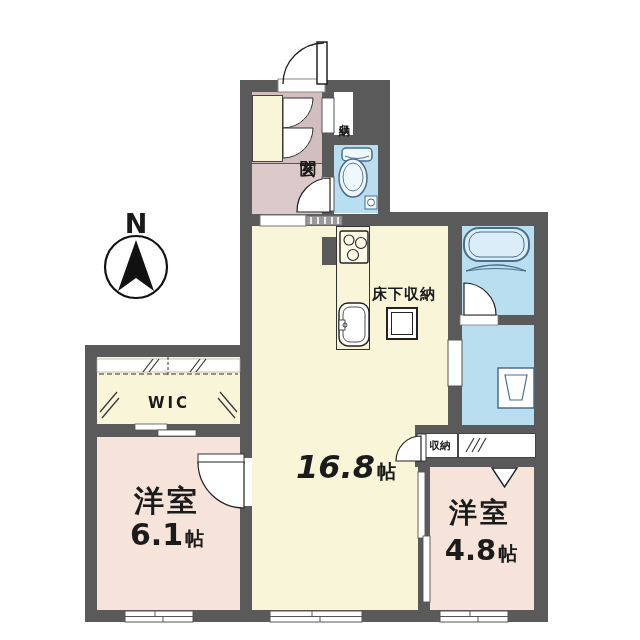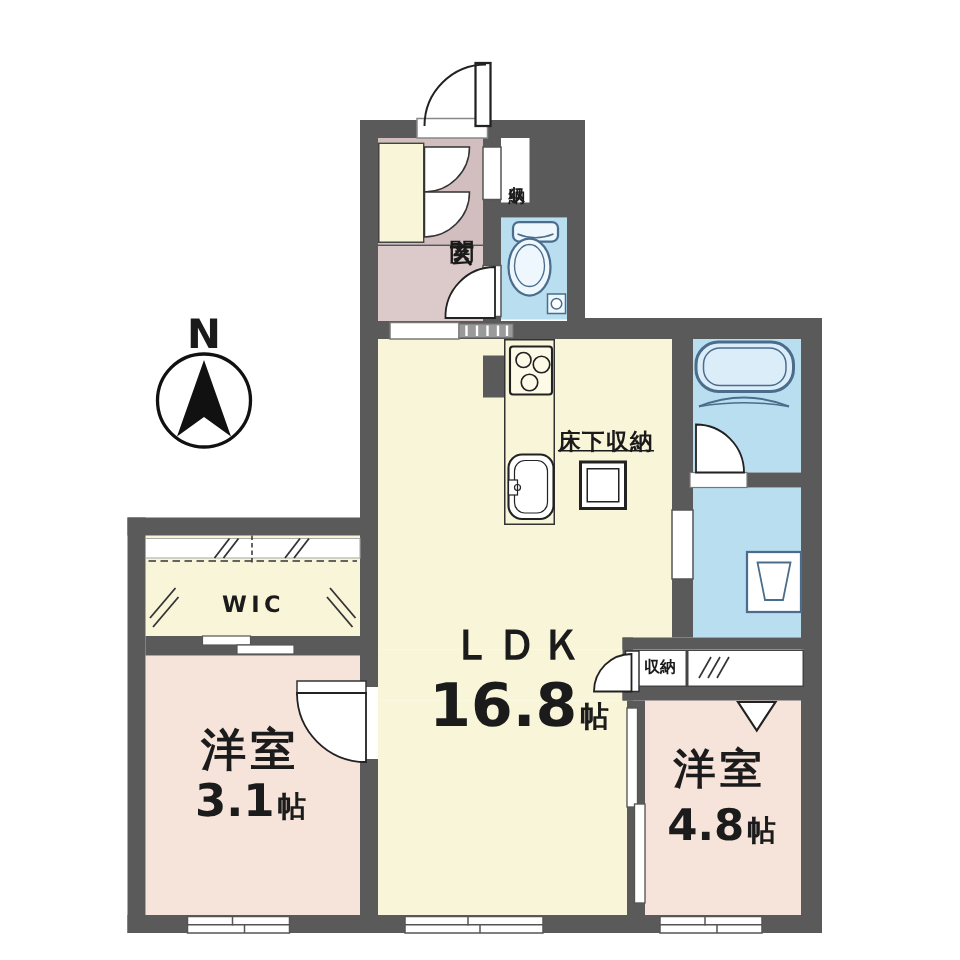--- a/index.html
+++ b/index.html
@@ -197,33 +197,32 @@
       <path d="M136,240 L118,291 L136,278 L154,291 Z" fill="#111"></path>
     </g>
   </svg>
 
   <div class="label" style="left:118px;top:208px;width:36px;height:30px;font-size:27px;">N</div>
 
   <div class="label vtext" style="left:298px;top:126px;width:20px;height:44px;font-size:16px;">玄関</div>
 
   <div class="label vtext" style="left:337px;top:102px;width:14px;height:28px;font-size:11px;letter-spacing:1px;">収納</div>
 
-  <div class="label" style="left:276px;top:414px;width:140px;height:32px;font-size:28px;letter-spacing:2px;">ＬＤＫ</div>
   <div class="label size" style="left:276px;top:451px;width:140px;height:34px;">
-    <span style="font-size:40px;">16.8</span>
+    <span style="font-size:32px;font-style:italic;">16.8</span>
       <span class="unit" style="font-size:19px;">帖</span>
   </div>
 
-  <div class="label" style="left:358px;top:286px;width:92px;height:17px;font-size:15px;letter-spacing:1px;text-decoration:underline;">床下収納</div>
+  <div class="label" style="left:358px;top:286px;width:92px;height:17px;font-size:15px;letter-spacing:1px;">床下収納</div>
 
   <div class="label" style="left:134px;top:394px;width:70px;height:18px;font-size:15px;letter-spacing:3px;">WIC</div>
 
   <div class="label" style="left:107px;top:484px;width:120px;height:34px;font-size:30px;letter-spacing:3px;">洋室</div>
   <div class="label size" style="left:107px;top:520px;width:120px;height:34px;">
-    <span style="font-size:30px;">3.1</span>
+    <span style="font-size:30px;">6.1</span>
       <span class="unit" style="font-size:19px;">帖</span>
   </div>
 
   <div class="label" style="left:420px;top:497px;width:120px;height:32px;font-size:28px;letter-spacing:3px;">洋室</div>
   <div class="label size" style="left:421px;top:536px;width:120px;height:33px;">
     <span style="font-size:29px;">4.8</span>
       <span class="unit" style="font-size:19px;">帖</span>
   </div>
 
   <div class="label" style="left:423px;top:438px;width:34px;height:15px;font-size:10.5px;">収納</div>

